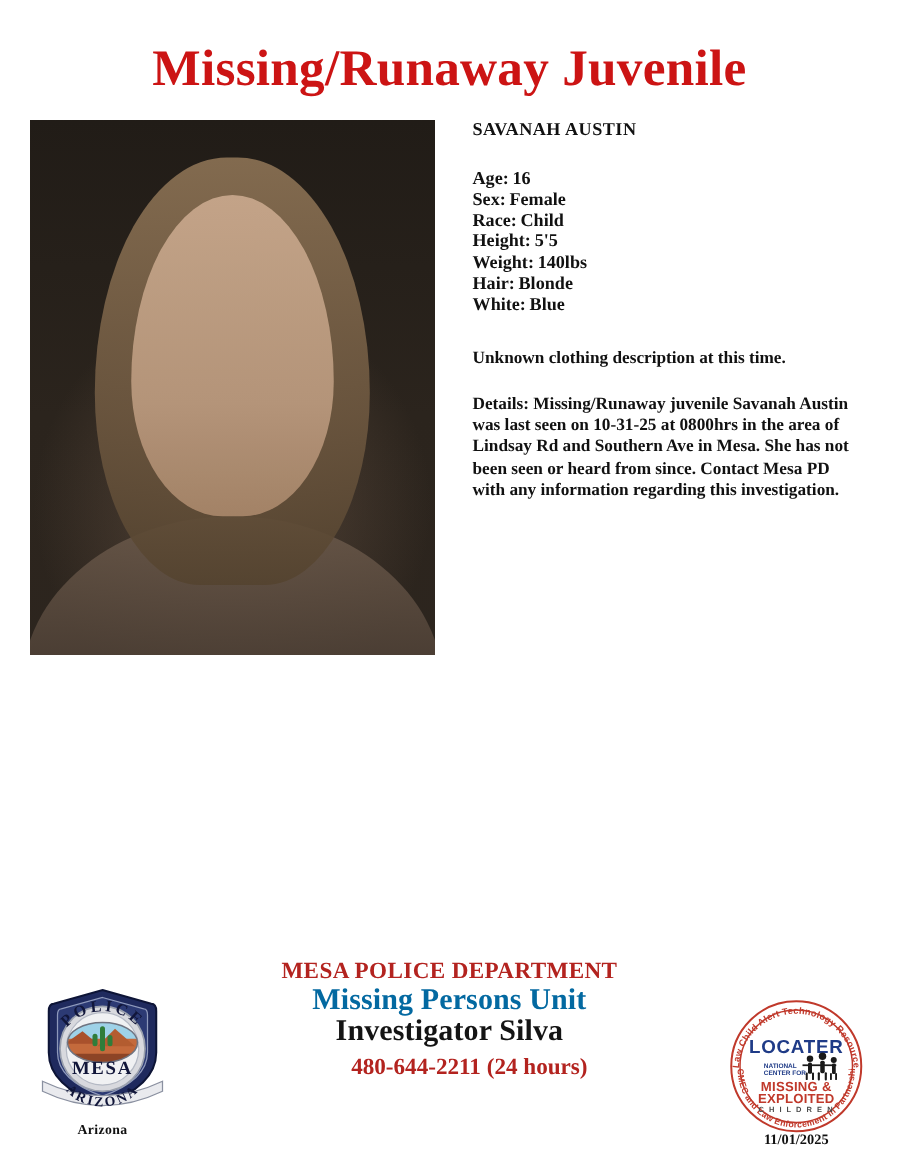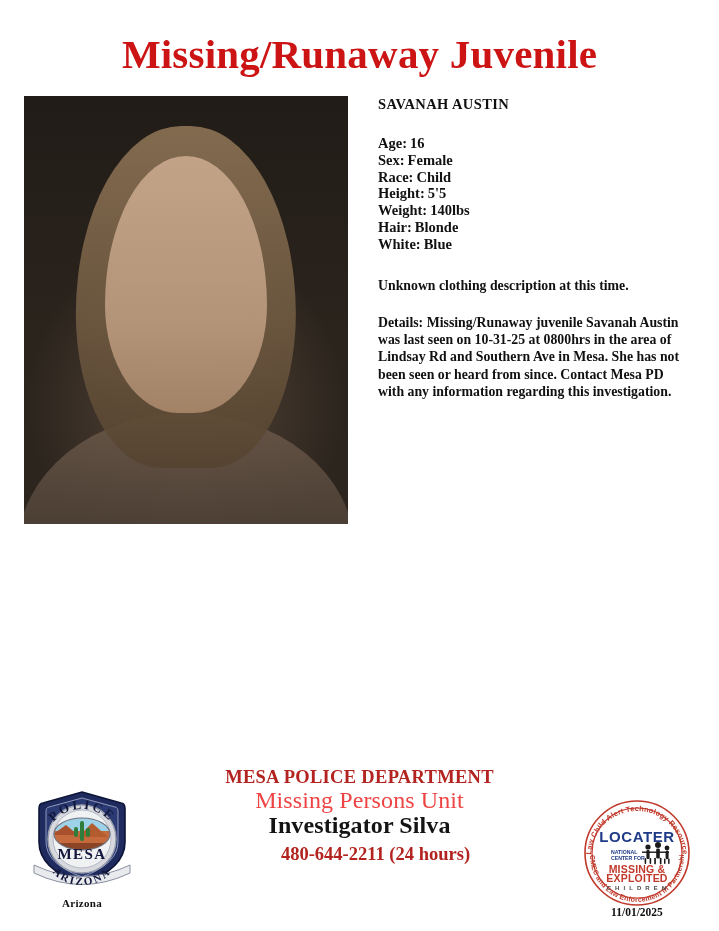--- a/index.html
+++ b/index.html
@@ -143,22 +143,22 @@
   }
   .agency-name {
     font-size: 18.5px;
     font-weight: bold;
     color: #B3231F;
     letter-spacing: 0.3px;
     line-height: 22px;
   }
   .unit-name {
     font-size: 24px;
-    font-weight: normal;
-    color: #ef4444;
+    font-weight: bold;
+    color: #0369a1;
     line-height: 25px;
     letter-spacing: 0.1px;
   }
   .investigator {
     font-size: 24px;
     font-weight: bold;
     color: #141414;
     line-height: 25px;
     letter-spacing: 0.1px;
     text-align: center;

